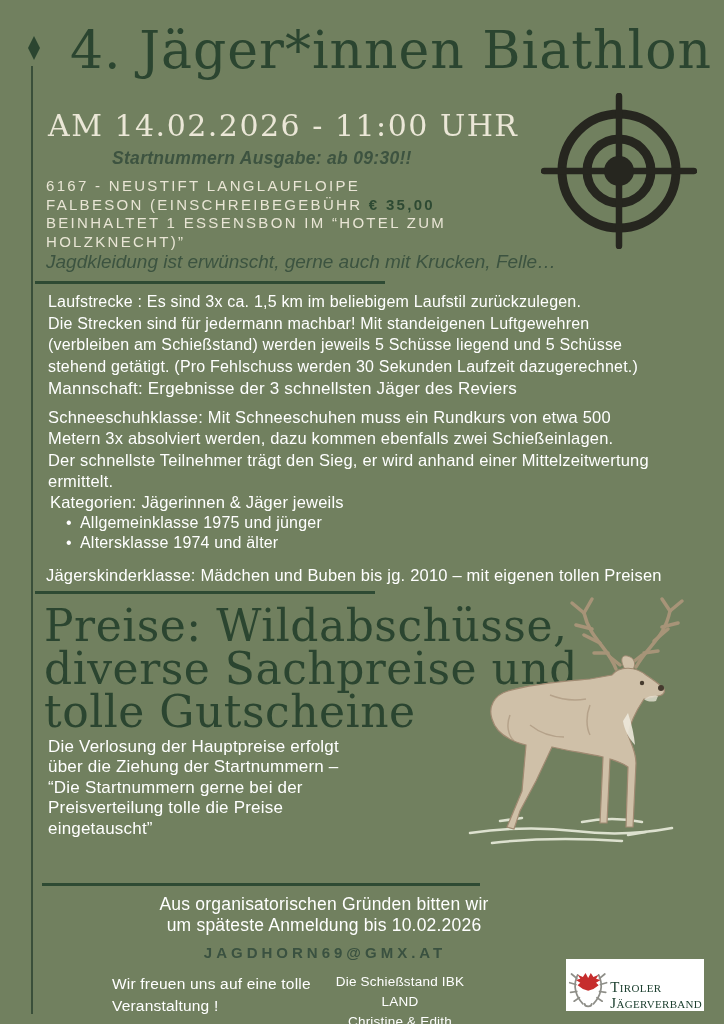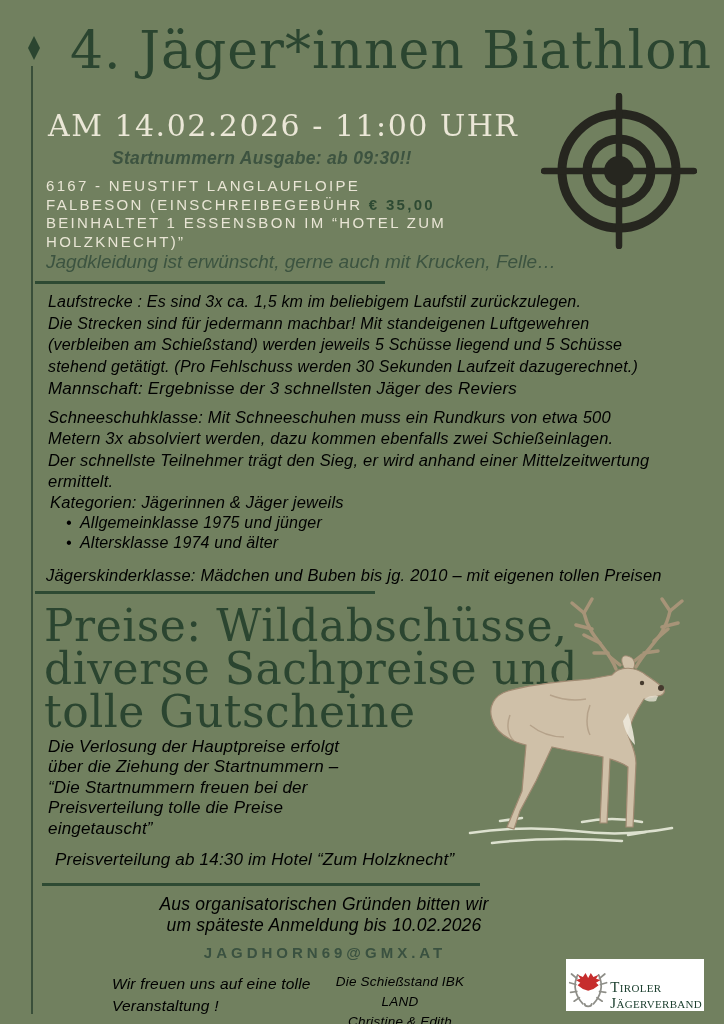--- a/index.html
+++ b/index.html
@@ -7,21 +7,21 @@
     position:relative;width:724px;height:1024px;overflow:hidden;
     background:#71805f;font-family:"Liberation Sans",sans-serif;
   }
   .abs{position:absolute;}
   .title{font-family:"DejaVu Serif",serif;color:#2b4530;font-size:52px;letter-spacing:1px;white-space:nowrap;}
   .date{font-family:"DejaVu Serif",serif;color:#ebe7d7;font-size:30px;letter-spacing:1.5px;white-space:nowrap;}
   .start-note{color:#3d5340;font-style:italic;font-weight:bold;font-size:17.5px;letter-spacing:.3px;white-space:nowrap;}
   .venue{color:#e9e5d5;font-size:15px;letter-spacing:2.3px;line-height:18.6px;}
   .venue .fee{color:#2e4a33;font-weight:bold;}
   .dress{color:#3c5340;font-style:italic;font-size:19px;white-space:nowrap;}
-  .body-text{color:#000000;font-style:italic;letter-spacing:.2px;}
+  .body-text{color:#ffffff;letter-spacing:.2px;}
   .lauf{font-size:16px;line-height:21.5px;}
   .mann{font-size:17px;}
   .schnee{font-size:16.5px;line-height:21.3px;}
   .kateg{font-size:16.5px;}
   .bullets{font-size:16px;line-height:19.5px;}
   .bullets div{position:relative;padding-left:18px;}
   .bullets div::before{content:"\2022";position:absolute;left:4px;}
   .kinder{font-size:16.5px;}
   .rule{background:#2e4a33;height:3px;}
   .vrule{background:#3a4f3a;width:2px;}
@@ -150,26 +150,25 @@
 
     <path d="M188,118 C192,130 194,140 195,150 C189,144 184,134 183,126 Z" fill="#ece8da" opacity="0.9"></path>
     <path d="M204,104 C208,101 214,100 218,101 L216,106 C212,107 207,107 204,104 Z" fill="#ece8da" opacity="0.75"></path>
     <circle cx="221" cy="93" r="3" fill="#453a2e"></circle>
     <circle cx="202" cy="88" r="2.2" fill="#453a2e"></circle>
   </svg>
 
   <div class="abs body-text verlosung" style="left:48px;top:737px;">
       <div>Die Verlosung der Hauptpreise erfolgt</div>
       <div>über die Ziehung der Startnummern –</div>
-      <div>“Die Startnummern freuen bei der</div>
+      <div>“Die Startnummern gerne bei der</div>
       <div>Preisverteilung tolle die Preise</div>
       <div>eingetauscht”</div>
     </div>
 
-  <div class="abs body-text preisvert" style="left:55px;top:850px;">Preisverteilung ab 14:30 im Hotel “Zum Holzknecht”</div>
 
   <div class="abs rule" style="left:42px;top:883px;width:438px;"></div>
 
   <div class="abs body-text anmeld" style="left:64px;top:894px;width:520px;">
       <div>Aus organisatorischen Gründen bitten wir</div>
       <div>um späteste Anmeldung bis 10.02.2026</div>
     </div>
 
   <div class="abs email" style="left:65px;top:944px;width:520px;">JAGDHORN69@GMX.AT</div>
 

